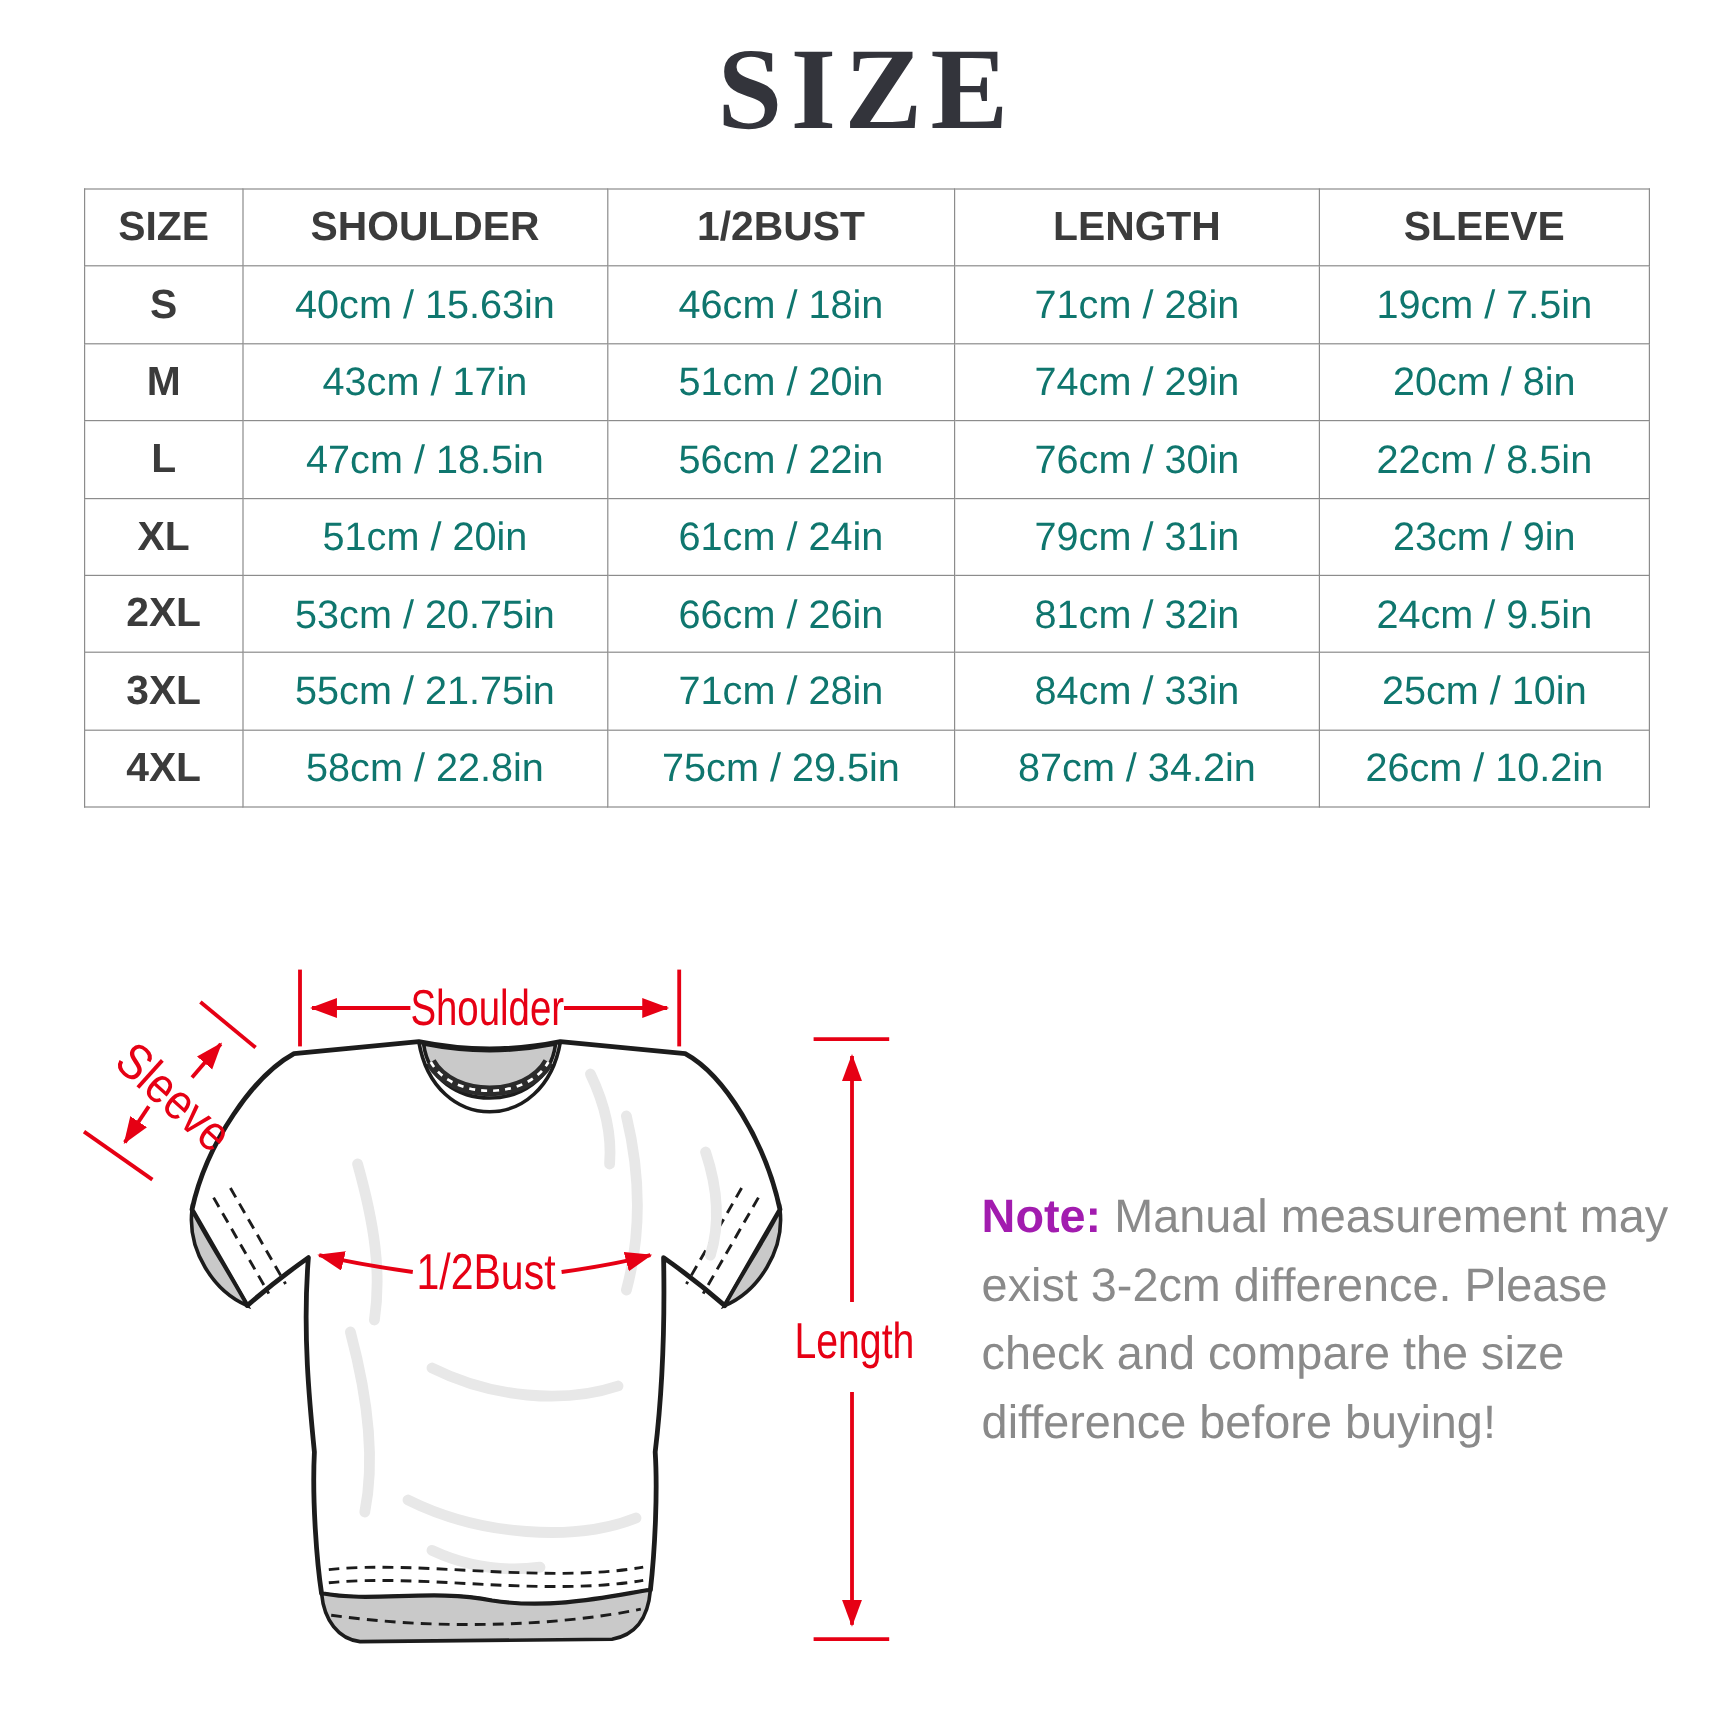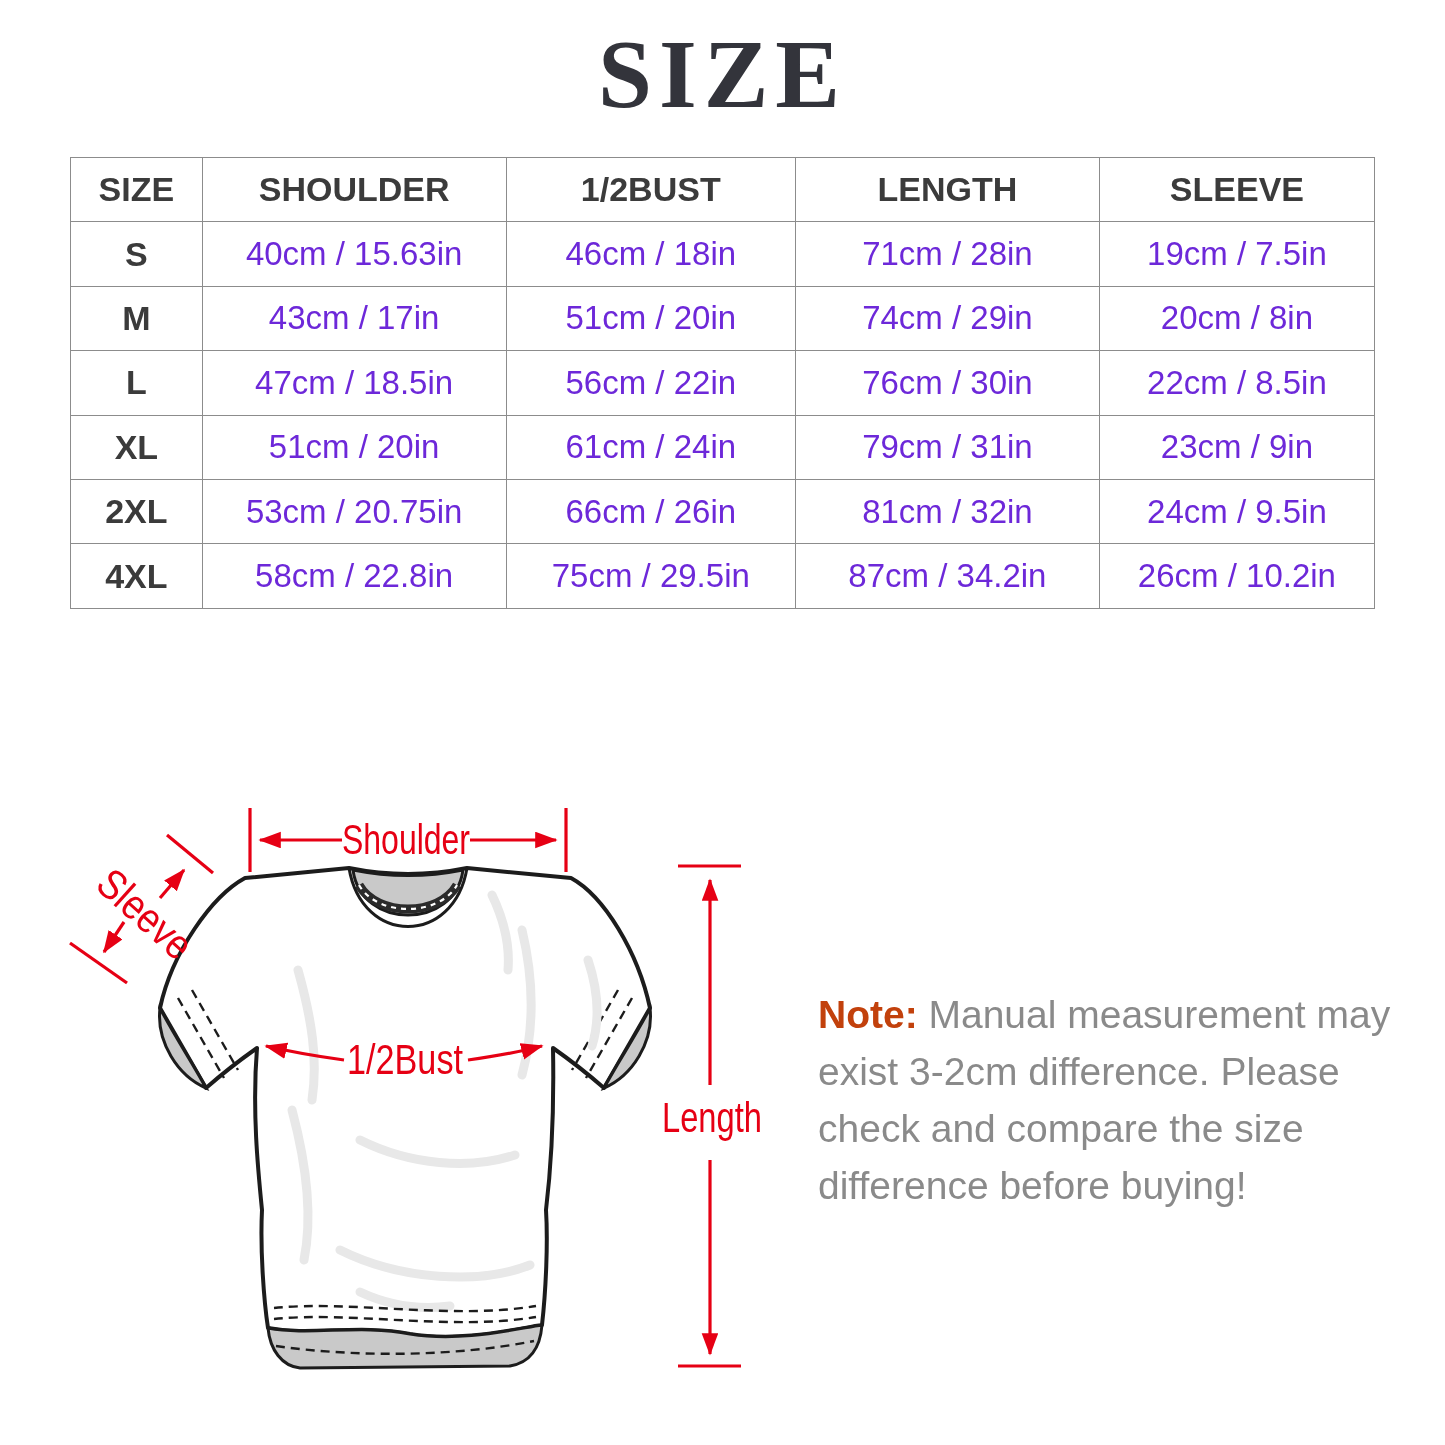--- a/index.html
+++ b/index.html
@@ -15,28 +15,28 @@
   }
   table.size-table {
     position:absolute; left:70px; top:157px; width:1305px;
     border-collapse:collapse; table-layout:fixed;
   }
   .size-table th, .size-table td {
     border:1.5px solid #8c8c8c; height:63.4px;
     text-align:center; vertical-align:middle; padding:0;
   }
   .size-table th { font-size:34px; font-weight:bold; color:#3b3b3b; }
-  .size-table td { font-size:33px; font-weight:normal; color:#6d28d9; }
+  .size-table td { font-size:33px; font-weight:normal; color:#0f766e; }
   .size-table td.size-col { font-size:34px; font-weight:bold; color:#3b3b3b; }
   .diagram-svg { position:absolute; left:60px; top:780px; }
   .note {
     position:absolute; left:818px; top:986px; width:580px;
     font-size:39px; line-height:57px; color:#8a8a8a;
   }
-  .note .note-prefix { font-weight:bold; color:#c2410c; }
+  .note .note-prefix { font-weight:bold; color:#a21caf; }
   
   .shirt   { stroke:#1c1c1c; stroke-width:4;   fill:#ffffff; stroke-linejoin:round; }
   .shirt2  { stroke:#1c1c1c; stroke-width:3;   fill:none; }
   .grayfill{ stroke:#1c1c1c; stroke-width:3;   fill:#c9c9c9; }
   .dash    { stroke:#1c1c1c; stroke-width:2.4; fill:none; stroke-dasharray:9 6; }
   .wr      { stroke:#e8e8e8; stroke-width:9;   fill:none; stroke-linecap:round; }
   .rl      { stroke:#e60014; stroke-width:3.2; fill:none; }
   .rt      { fill:#e60014; font-family:"Liberation Sans",sans-serif; font-size:42px; }
 </style>
 </head>
@@ -91,20 +91,27 @@
         <td>61cm / 24in</td>
         <td>79cm / 31in</td>
         <td>23cm / 9in</td>
       </tr>
       <tr>
         <td class="size-col">2XL</td>
         <td>53cm / 20.75in</td>
         <td>66cm / 26in</td>
         <td>81cm / 32in</td>
         <td>24cm / 9.5in</td>
+      </tr>
+      <tr>
+        <td class="size-col">3XL</td>
+        <td>55cm / 21.75in</td>
+        <td>71cm / 28in</td>
+        <td>84cm / 33in</td>
+        <td>25cm / 10in</td>
       </tr>
       <tr>
         <td class="size-col">4XL</td>
         <td>58cm / 22.8in</td>
         <td>75cm / 29.5in</td>
         <td>87cm / 34.2in</td>
         <td>26cm / 10.2in</td>
       </tr>
     </tbody>
   </table>

